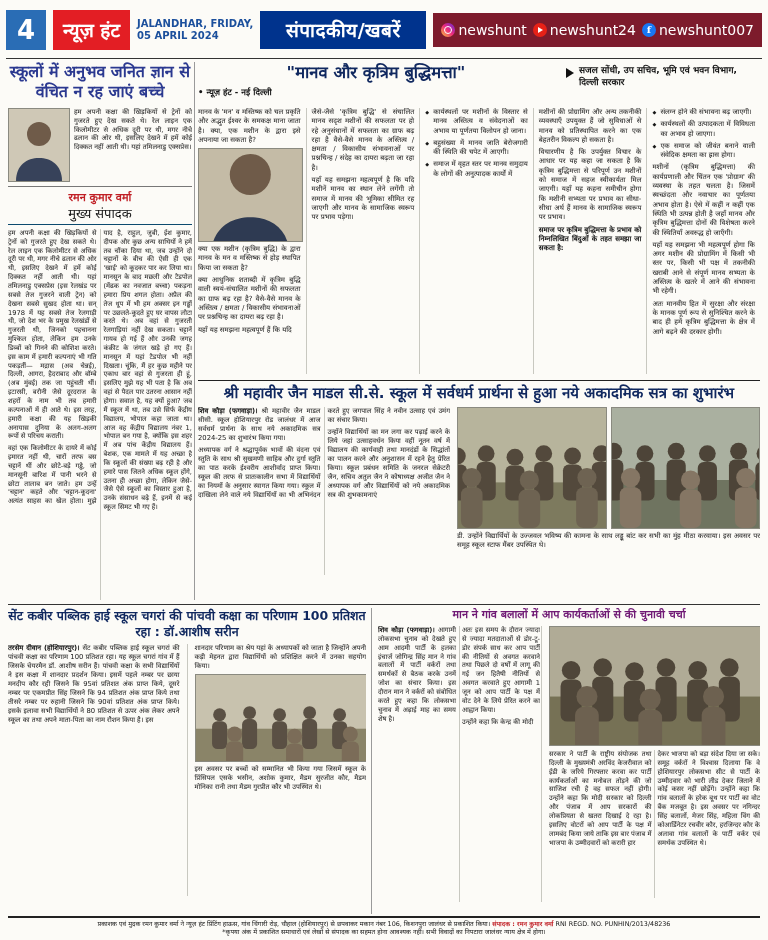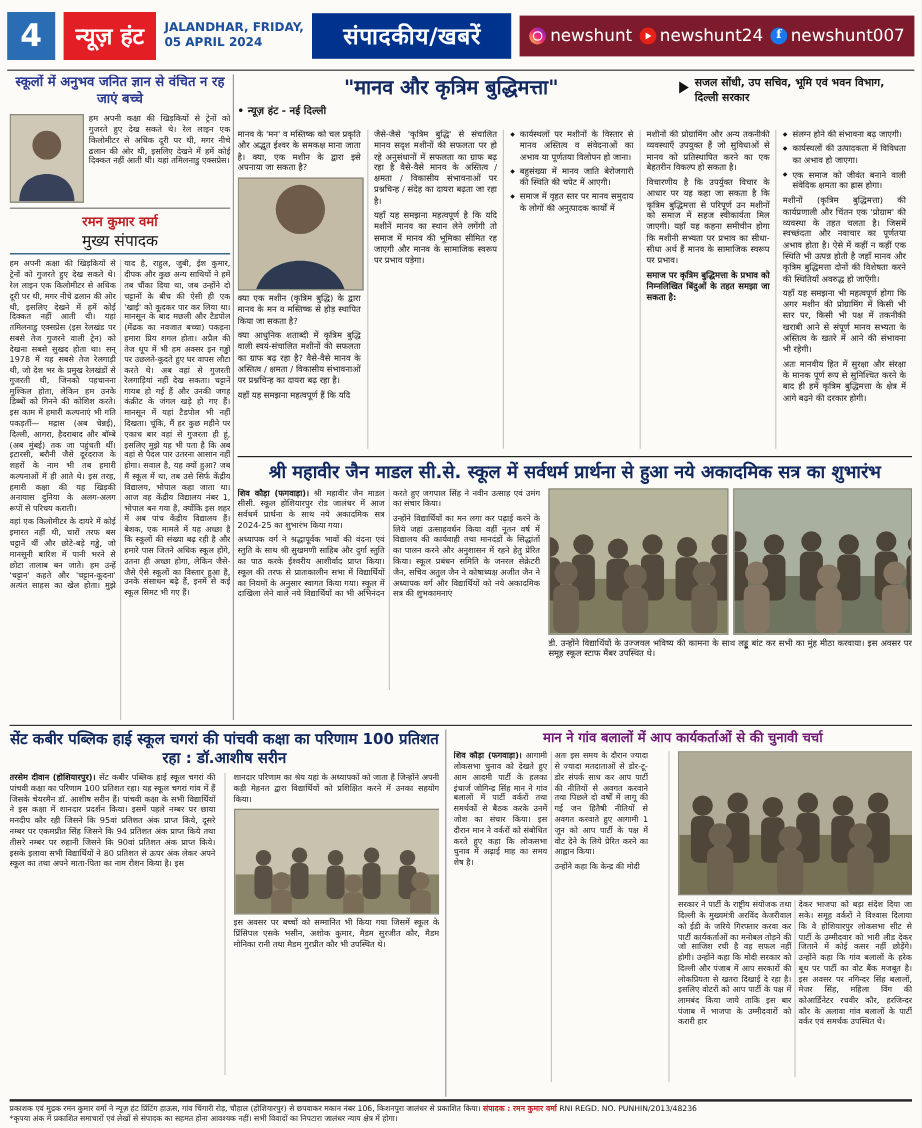--- a/index.html
+++ b/index.html
@@ -31,21 +31,21 @@
   .hl{font-weight:bold;text-align:center;line-height:1.28;color:#1a3a8c;}
   p{margin:0 0 3px 0;text-align:justify;}
   .body-txt{font-size:7px;line-height:1.33;}
   .byl{font-weight:bold;}
   .bullet{position:relative;padding-left:8px;}
   .bullet::before{content:"◆";position:absolute;left:0;top:1px;font-size:5px;}
   .ph{display:block;width:100%;height:100%;}
   .photo-frame{border:1px solid #8a8a80;overflow:hidden;background:#b7b49c;}
   
   .a1{position:absolute;left:8px;top:62px;width:184px;height:538px;overflow:hidden;}
-  .a1 .hl{font-size:11px;color:#2b3990;}
+  .a1 .hl{font-size:16px;color:#2b3990;}
   .a1-introrow{display:flex;gap:4px;margin-top:5px;}
   .a1-photo{width:60px;height:72px;flex:none;}
   .a1-intro{font-size:6.8px;line-height:1.3;}
   .a1-author{text-align:center;border-top:1px solid #777;border-bottom:1px solid #0c4a6e;margin:4px 0;padding:2px 0;}
   .a1-author-name{color:#c01f25;font-weight:bold;font-size:11px;}
   .a1-author-role{font-size:13px;}
   .a1-body{column-count:2;column-gap:7px;column-rule:1px solid #c8c8c0;height:388px;overflow:hidden;font-size:6.7px;line-height:1.32;}
   
   .a2{position:absolute;left:198px;top:62px;width:562px;height:314px;overflow:hidden;}
   .a2-top{display:flex;align-items:flex-start;height:46px;}
@@ -73,30 +73,30 @@
   .a3-caption{font-size:7px;line-height:1.3;margin-top:3px;text-align:justify;}
   
   .a4{position:absolute;left:8px;top:608px;width:358px;height:306px;overflow:hidden;}
   .a4 .hl{font-size:12.5px;color:#10285f;}
   .a4-cols{display:flex;gap:7px;margin-top:4px;height:252px;overflow:hidden;}
   .a4-col{flex:1;font-size:6.8px;line-height:1.32;}
   .a4-col+.a4-col{border-left:1px solid #c8c8c0;padding-left:7px;}
   .a4-photo{width:100%;height:86px;margin:3px 0;}
   .a5{position:absolute;left:378px;top:608px;width:382px;height:306px;overflow:hidden;}
   .a5 .hl{font-size:11px;color:#701a75;}
-  .a5-content{display:flex;gap:17px;margin-top:4px;height:276px;overflow:hidden;}
+  .a5-content{display:flex;gap:1px;margin-top:4px;height:276px;overflow:hidden;}
   .a5-left{width:162px;flex:none;column-count:2;column-gap:6px;column-rule:1px solid #c8c8c0;
            font-size:6.7px;line-height:1.32;height:100%;overflow:hidden;}
   .a5-right{flex:1;border-left:1px solid #c8c8c0;padding-left:7px;}
   .a5-photo{width:100%;height:118px;margin-bottom:4px;}
   .a5-cols{column-count:2;column-gap:6px;column-rule:1px solid #c8c8c0;font-size:6.7px;line-height:1.32;
            height:148px;overflow:hidden;}
   
   .footer{position:absolute;left:8px;right:8px;bottom:3px;border-top:2px solid #222;padding-top:2px;
-          font-size:6.4px;line-height:1.35;}
+          font-size:6.4px;line-height:1.35;text-align:center;}
   .footer .ed{color:#c01f25;font-weight:bold;}
 </style>
 </head>
 <body>
 
 <div class="page">
 
   <div class="masthead">
     <div class="pagenum">4</div>
     <div class="logo">न्यूज़ हंट</div>

